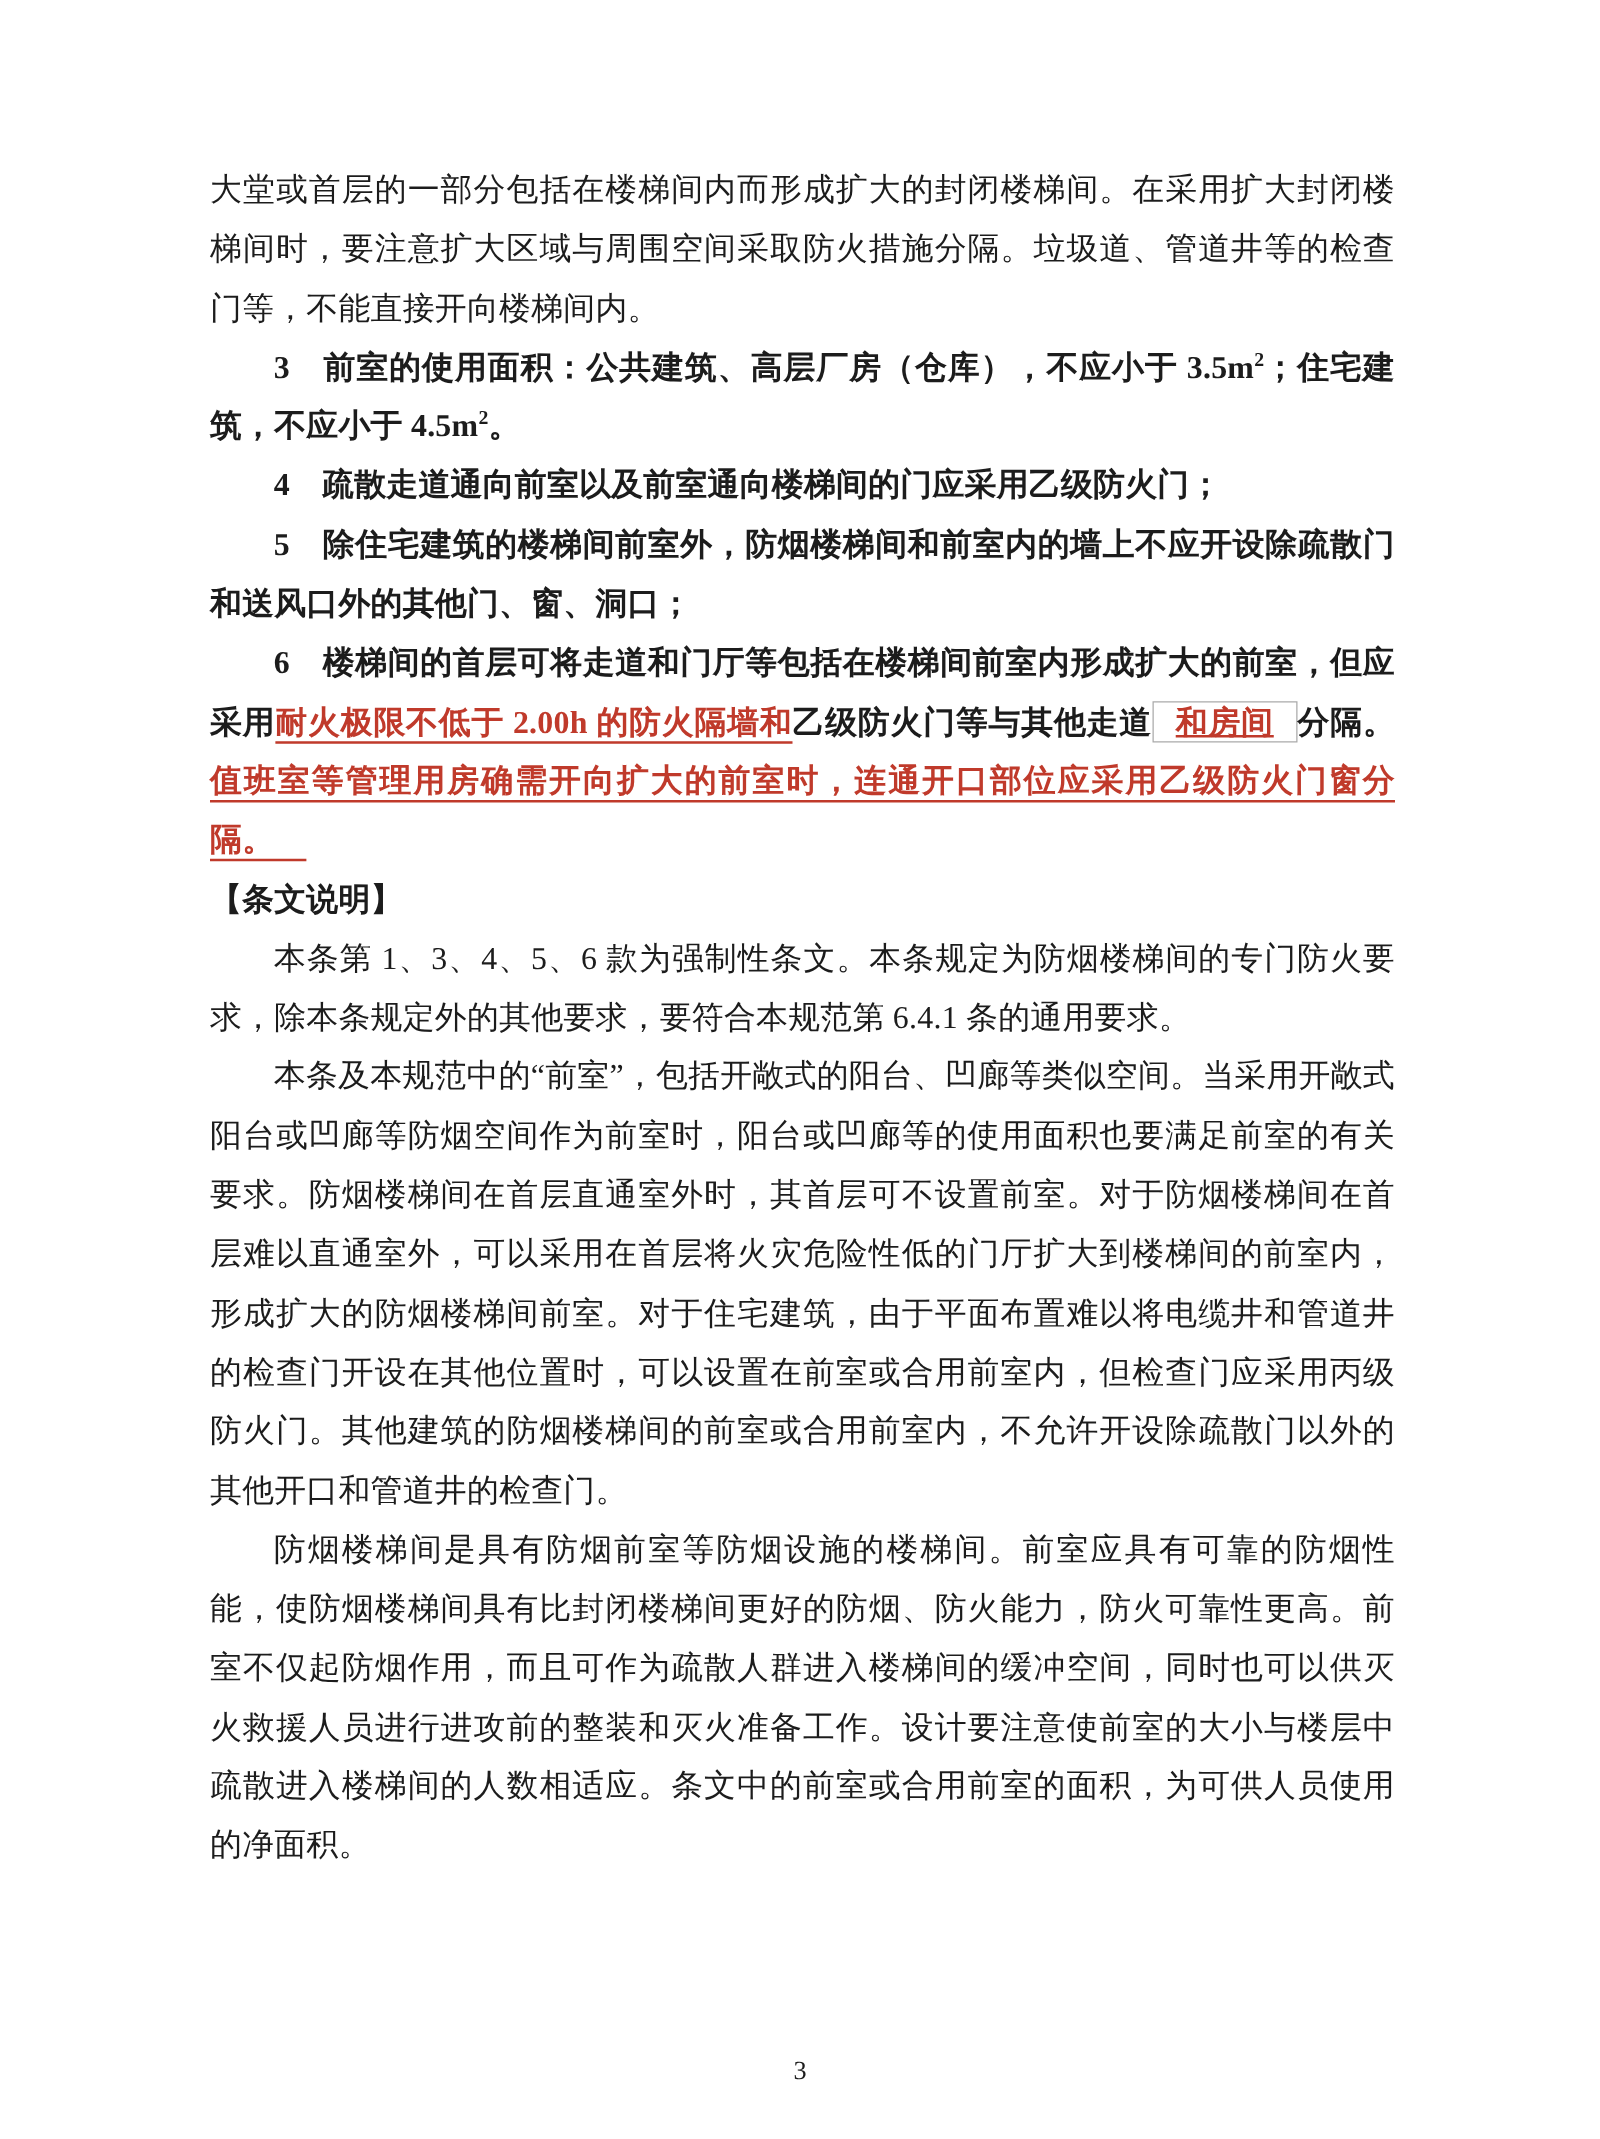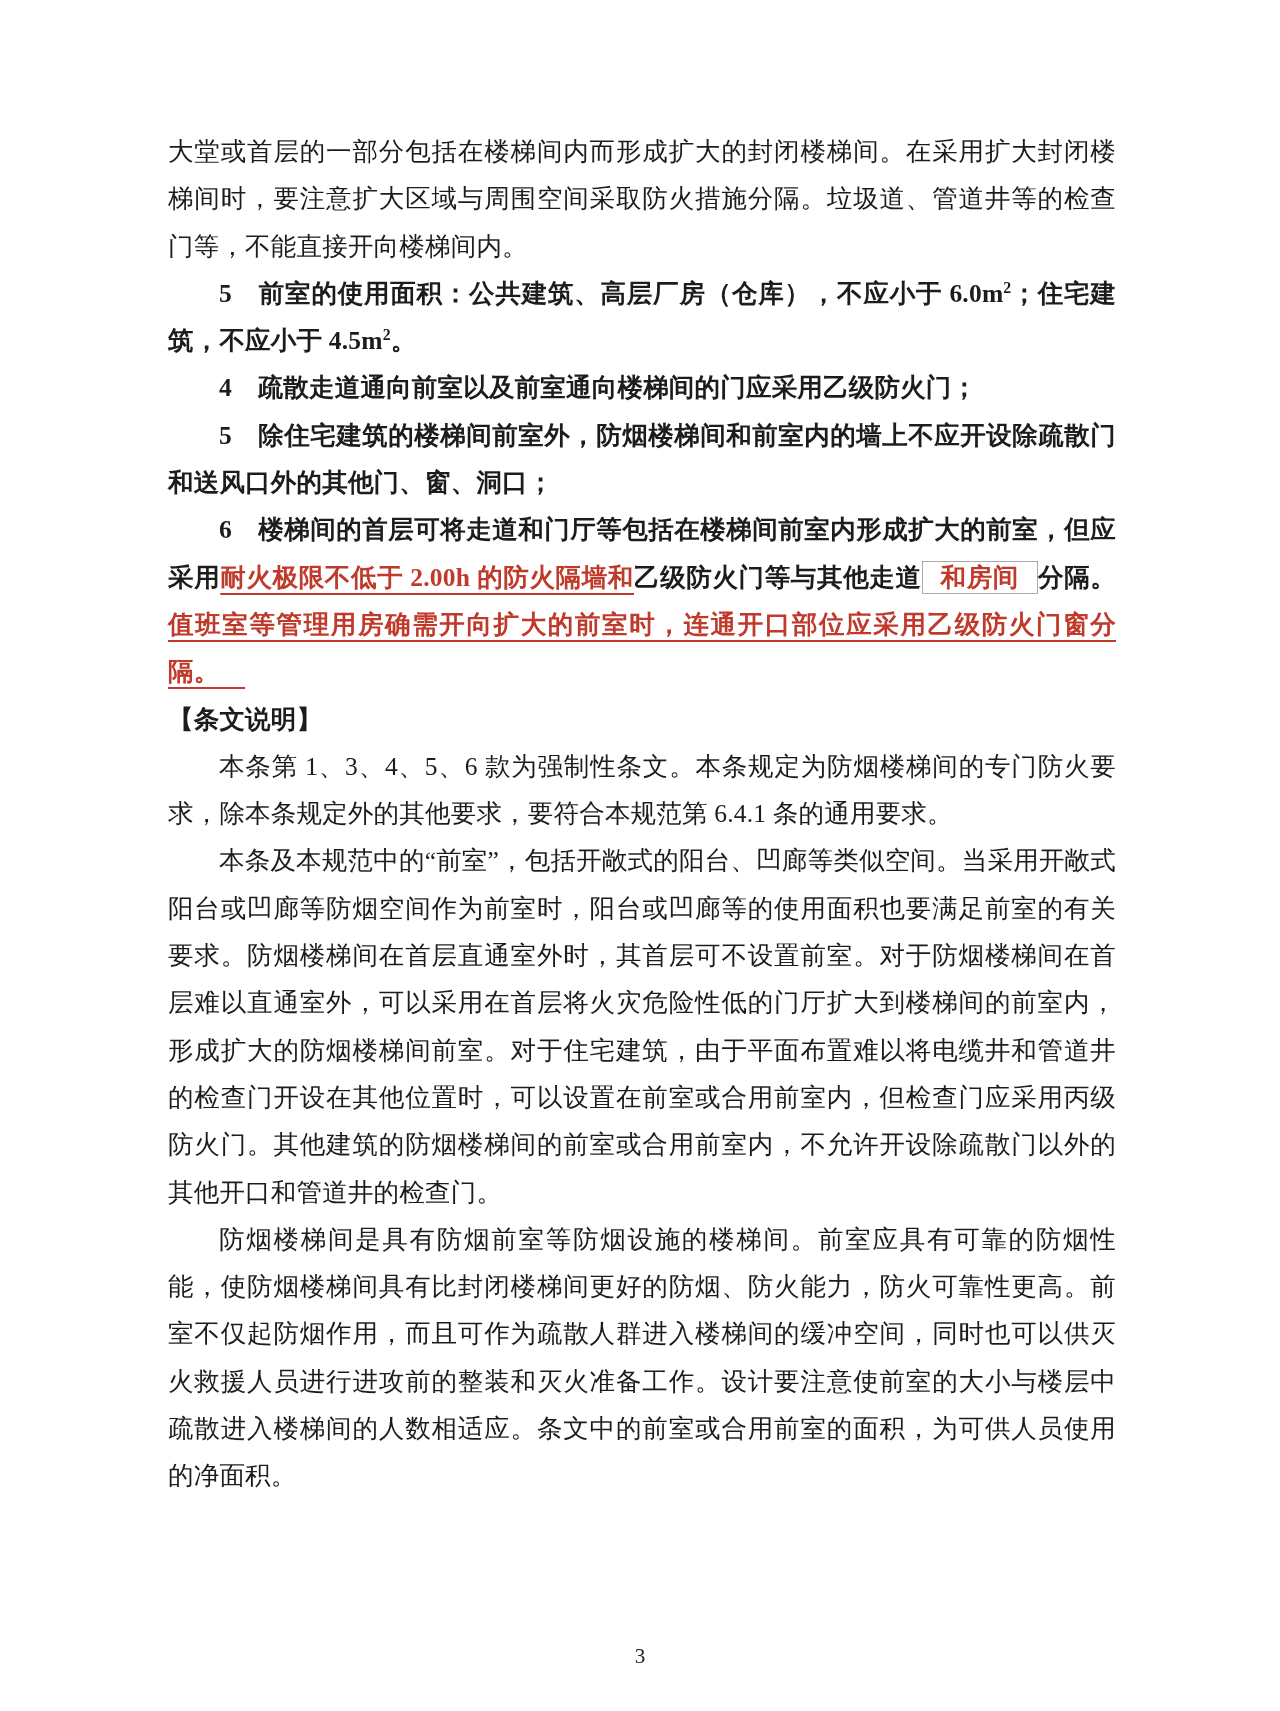--- a/index.html
+++ b/index.html
@@ -35,38 +35,39 @@
     color: var(--accent-red, #c03a2b);
     text-decoration: underline;
     text-decoration-color: var(--accent-red, #c03a2b);
     text-decoration-thickness: 2px;
     text-underline-offset: 7px;
   }
   .red-box {
     color: var(--accent-red, #c03a2b);
     border: 1px solid var(--box-border, #aaaaaa);
     padding: 1px 18px;
+    text-decoration: underline;
   }
   .footer {
     position: absolute;
     left: 0;
     right: 0;
     top: 1644px;
     text-align: center;
     font-size: 21px;
     color: #1c1c1c;
   }
 </style>
 </head>
 <body>
 
 <div class="page">
   <div class="doc">
       <p class="para"><span>大堂或首层的一部分包括在楼梯间内而形成扩大的封闭楼梯间。在采用扩大封闭楼梯间时，要注意扩大区域与周围空间采取防火措施分隔。垃圾道、管道井等的检查门等，不能直接开向楼梯间内。</span></p>
-      <p class="para bold indent"><span>5　前室的使用面积：公共建筑、高层厂房（仓库），不应小于 6.0m</span><sup>2</sup><span>；住宅建筑，不应小于 4.5m</span><sup>2</sup><span>。</span></p>
+      <p class="para bold indent"><span>3　前室的使用面积：公共建筑、高层厂房（仓库），不应小于 3.5m</span><sup>2</sup><span>；住宅建筑，不应小于 4.5m</span><sup>2</sup><span>。</span></p>
       <p class="para bold indent"><span>4　疏散走道通向前室以及前室通向楼梯间的门应采用乙级防火门；</span></p>
       <p class="para bold indent"><span>5　除住宅建筑的楼梯间前室外，防烟楼梯间和前室内的墙上不应开设除疏散门和送风口外的其他门、窗、洞口；</span></p>
       <p class="para bold indent"><span>6　楼梯间的首层可将走道和门厅等包括在楼梯间前室内形成扩大的前室，但应采用</span><span class="red-underline">耐火极限不低于 2.00h 的防火隔墙和</span><span>乙级防火门等与其他走道</span><span class="red-box">和房间</span><span>分隔。</span><span class="red-underline">值班室等管理用房确需开向扩大的前室时，连通开口部位应采用乙级防火门窗分隔。　</span></p>
       <p class="para bold"><span>【条文说明】</span></p>
       <p class="para indent"><span>本条第 1、3、4、5、6 款为强制性条文。本条规定为防烟楼梯间的专门防火要求，除本条规定外的其他要求，要符合本规范第 6.4.1 条的通用要求。</span></p>
       <p class="para indent"><span>本条及本规范中的“前室”，包括开敞式的阳台、凹廊等类似空间。当采用开敞式阳台或凹廊等防烟空间作为前室时，阳台或凹廊等的使用面积也要满足前室的有关要求。防烟楼梯间在首层直通室外时，其首层可不设置前室。对于防烟楼梯间在首层难以直通室外，可以采用在首层将火灾危险性低的门厅扩大到楼梯间的前室内，形成扩大的防烟楼梯间前室。对于住宅建筑，由于平面布置难以将电缆井和管道井的检查门开设在其他位置时，可以设置在前室或合用前室内，但检查门应采用丙级防火门。其他建筑的防烟楼梯间的前室或合用前室内，不允许开设除疏散门以外的其他开口和管道井的检查门。</span></p>
       <p class="para indent"><span>防烟楼梯间是具有防烟前室等防烟设施的楼梯间。前室应具有可靠的防烟性能，使防烟楼梯间具有比封闭楼梯间更好的防烟、防火能力，防火可靠性更高。前室不仅起防烟作用，而且可作为疏散人群进入楼梯间的缓冲空间，同时也可以供灭火救援人员进行进攻前的整装和灭火准备工作。设计要注意使前室的大小与楼层中疏散进入楼梯间的人数相适应。条文中的前室或合用前室的面积，为可供人员使用的净面积。</span></p>
     </div>
   <div class="footer">3</div>
 </div>

